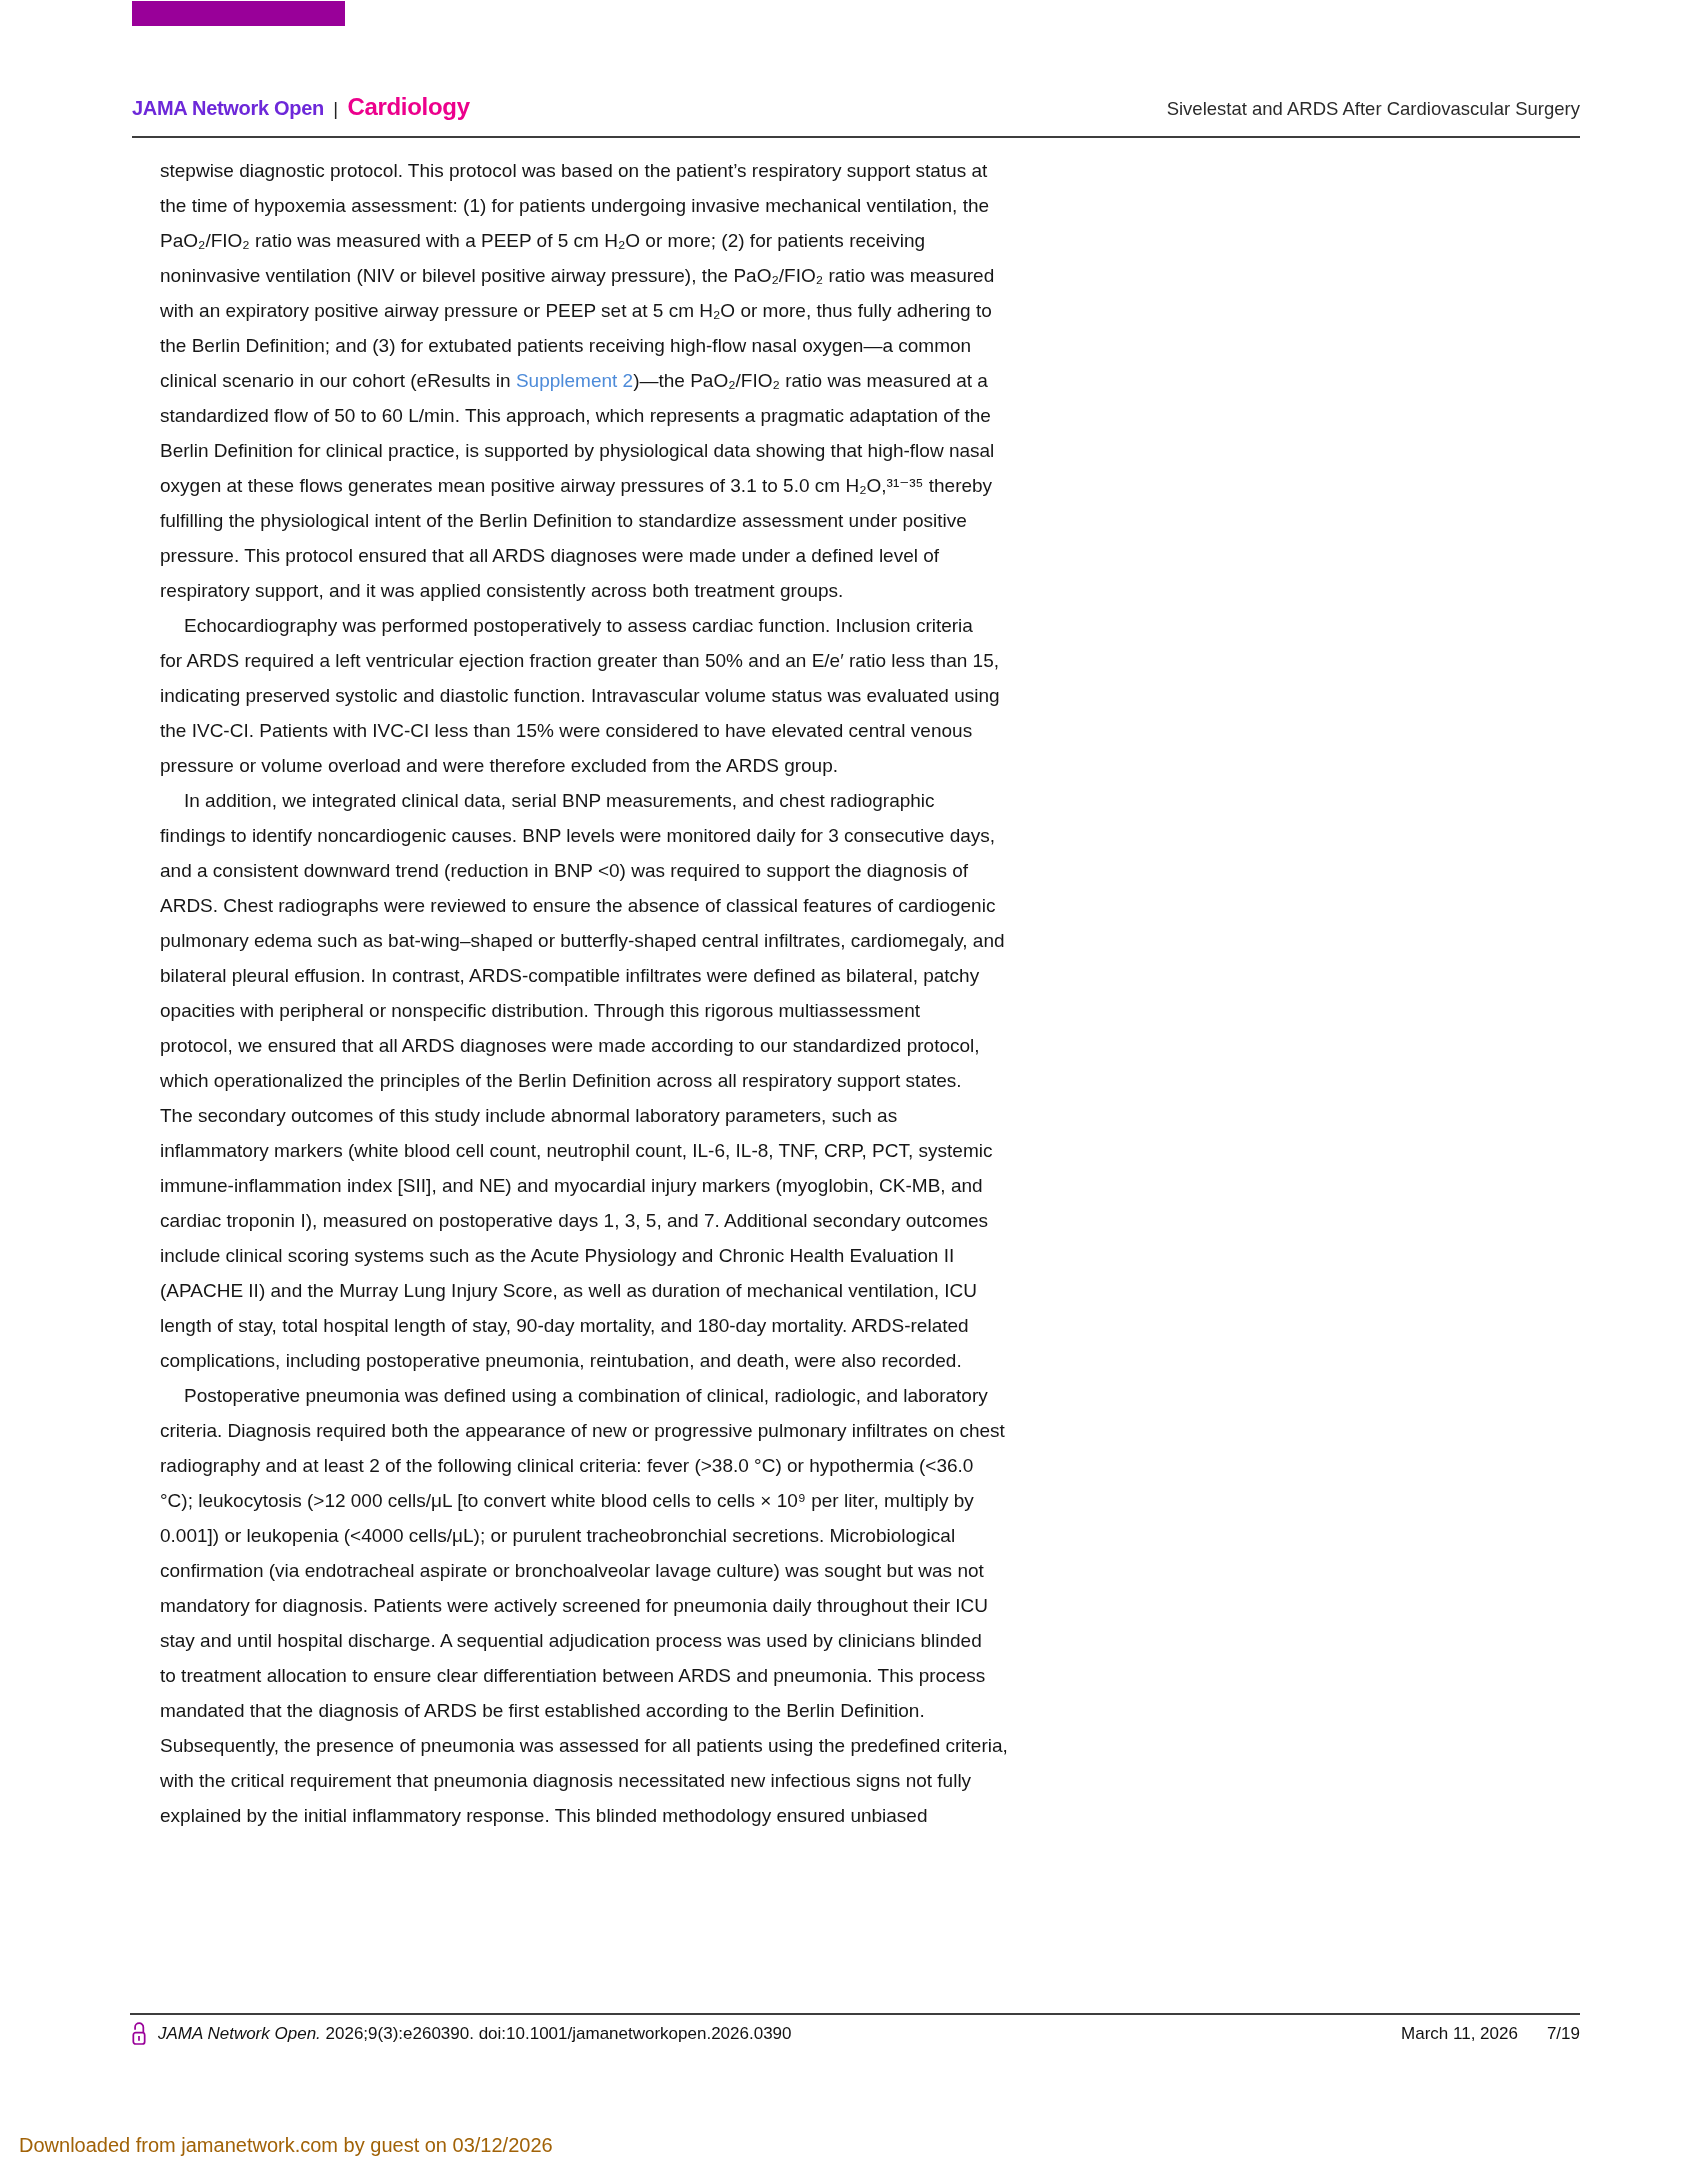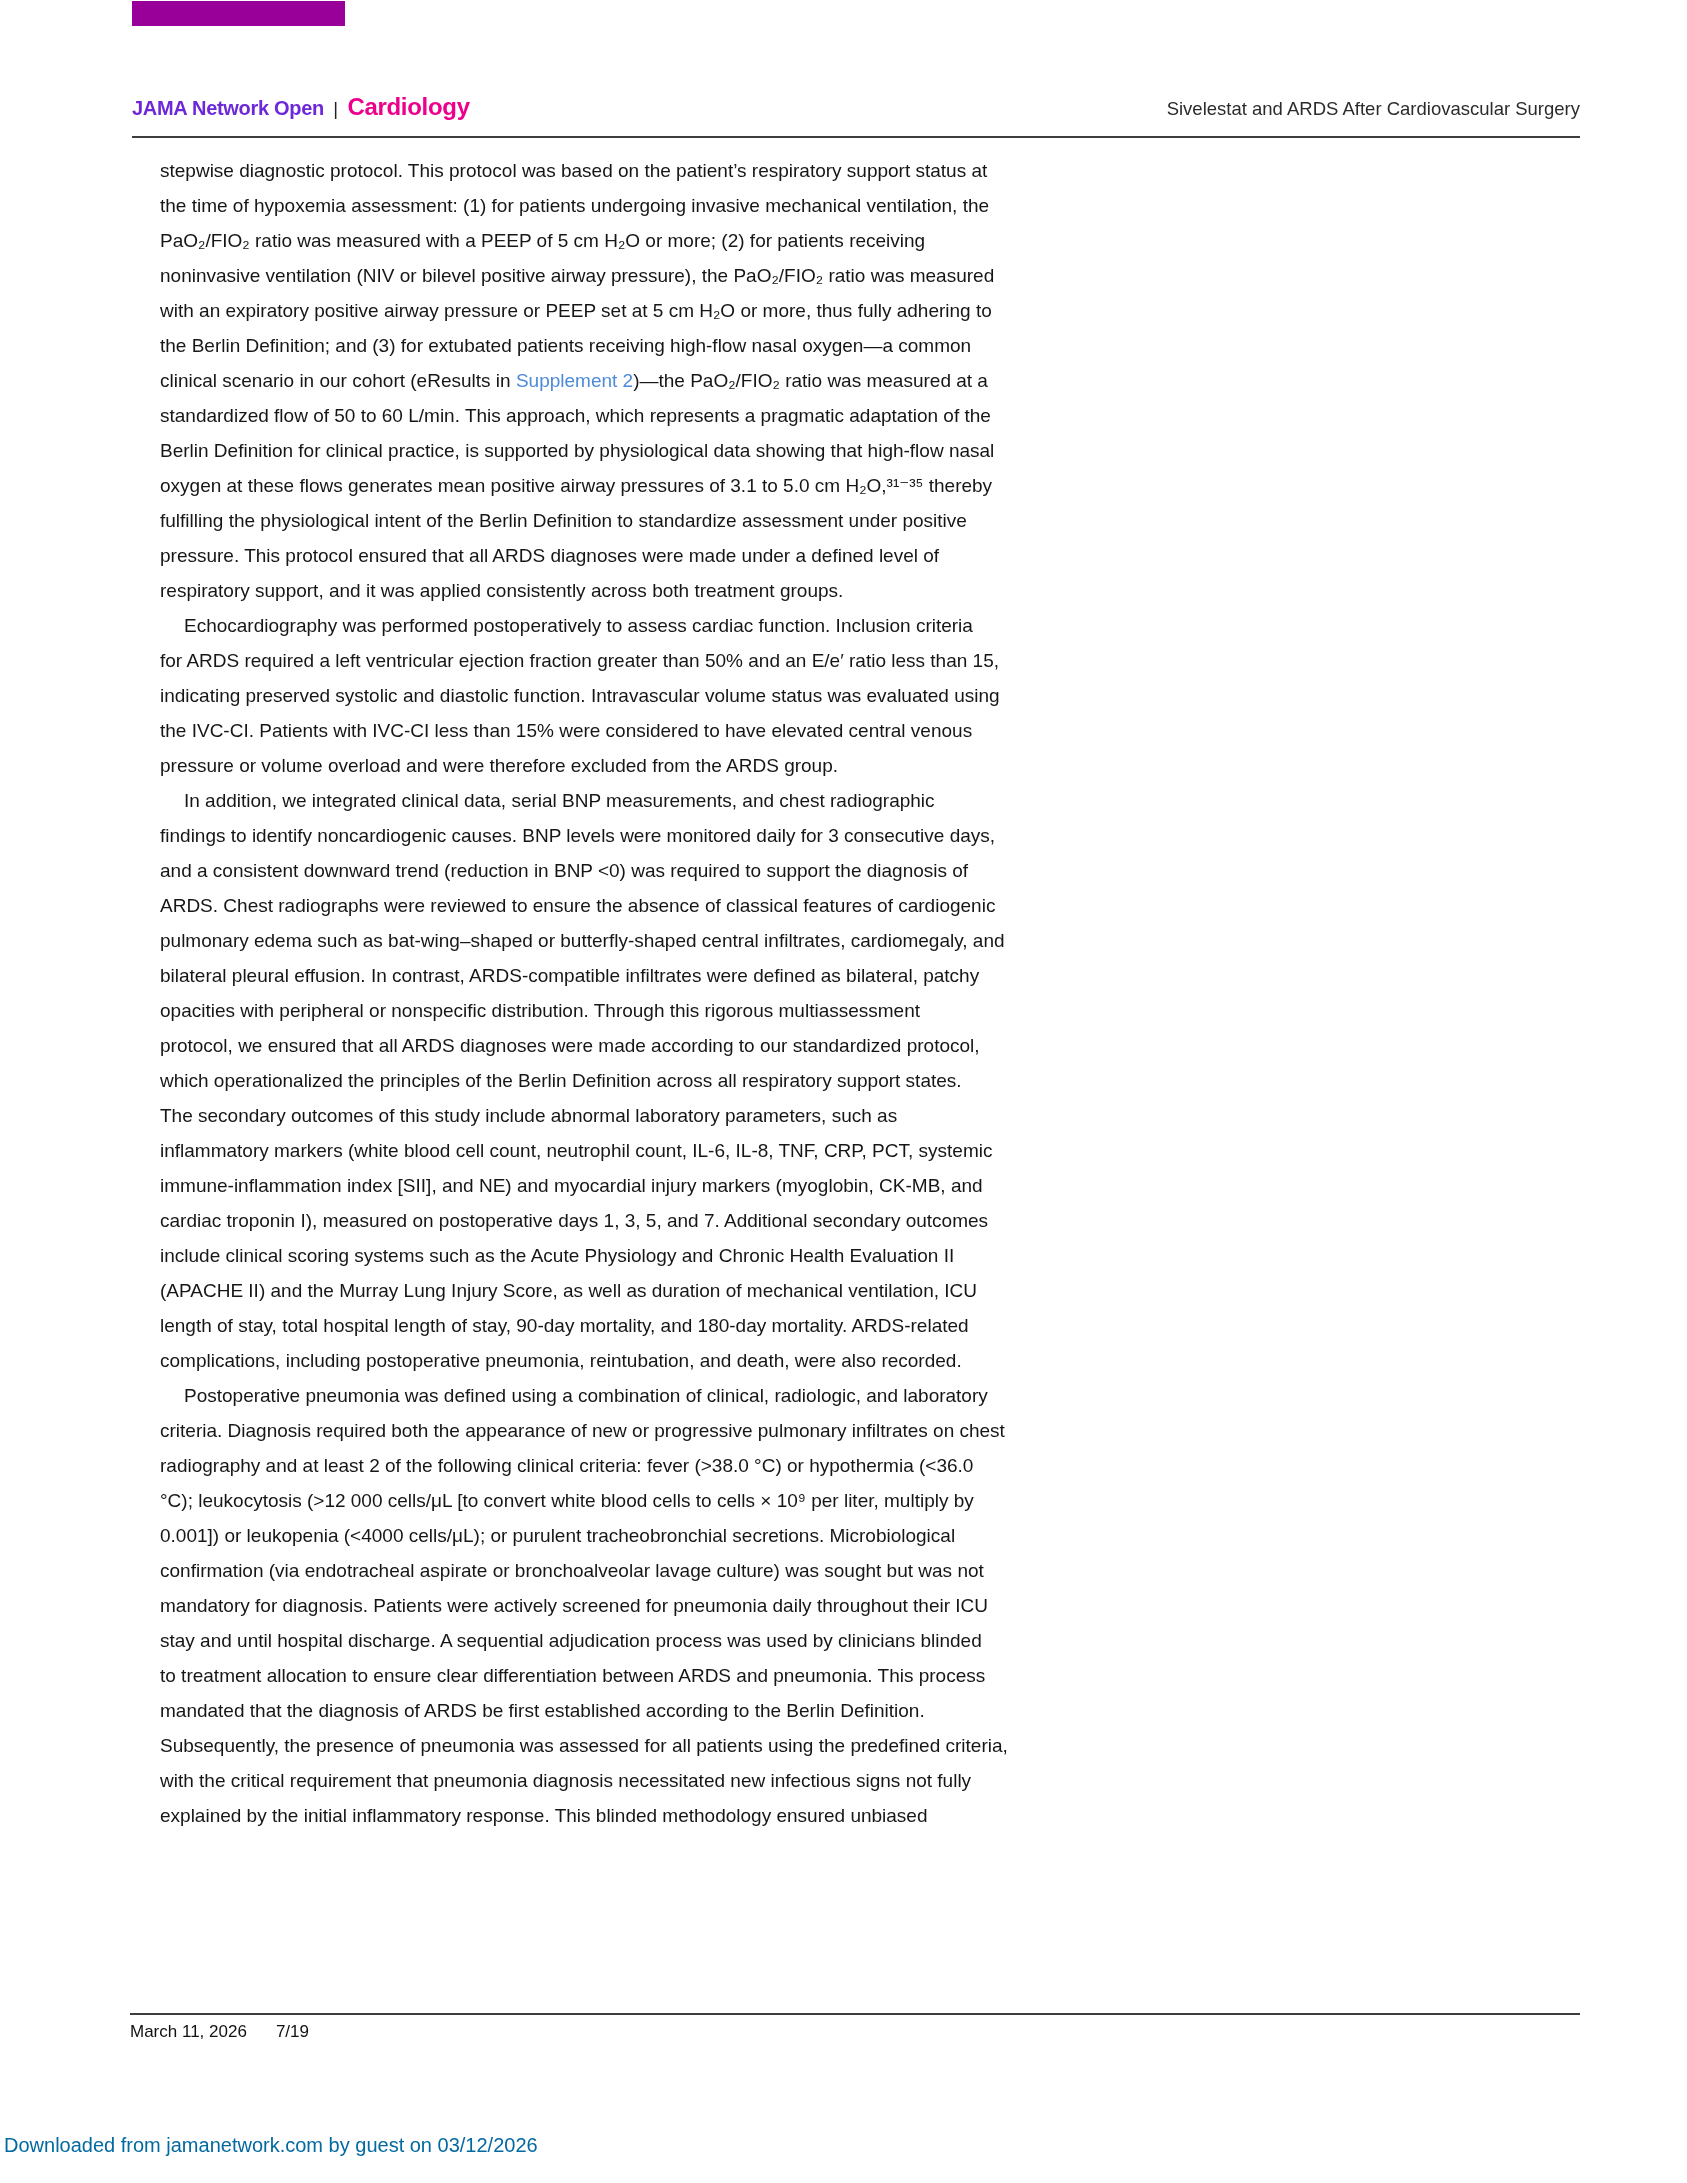--- a/index.html
+++ b/index.html
@@ -24,21 +24,21 @@
   .para.indent{text-indent:24px;}
   .sec-heading{margin:52px 0 8.6px 0;font-size:22.5px;line-height:30px;font-weight:700;
     color:var(--accent-pink,#ec008c);letter-spacing:-0.2px;}
   .link{color:var(--link-blue,#4d8bd9);}
   .footer{position:absolute;left:130px;top:2022px;width:1450px;
     display:flex;justify-content:space-between;align-items:center;font-size:17px;color:#111;}
   .footer-left{display:flex;align-items:center;gap:10px;}
   .cite i{font-style:italic;}
   .footer-right{display:flex;gap:29px;}
   .lock{display:block;}
-  .download{position:absolute;left:4px;top:2134px;font-size:20px;color:#0369a1;
+  .download{position:absolute;left:19px;top:2134px;font-size:20px;color:#a16207;
     font-family:"Liberation Sans",sans-serif;}
 </style>
 </head>
 <body>
 
 <div class="page">
 
   <div class="brand-bar"></div>
 
   <div class="header">
@@ -54,20 +54,28 @@
       <p class="para">stepwise diagnostic protocol. This protocol was based on the patient’s respiratory support status at<br>the time of hypoxemia assessment: (1) for patients undergoing invasive mechanical ventilation, the<br>PaO₂/FIO₂ ratio was measured with a PEEP of 5 cm H₂O or more; (2) for patients receiving<br>noninvasive ventilation (NIV or bilevel positive airway pressure), the PaO₂/FIO₂ ratio was measured<br>with an expiratory positive airway pressure or PEEP set at 5 cm H₂O or more, thus fully adhering to<br>the Berlin Definition; and (3) for extubated patients receiving high-flow nasal oxygen—a common<br>clinical scenario in our cohort (eResults in <span class="link">Supplement 2</span>)—the PaO₂/FIO₂ ratio was measured at a<br>standardized flow of 50 to 60 L/min. This approach, which represents a pragmatic adaptation of the<br>Berlin Definition for clinical practice, is supported by physiological data showing that high-flow nasal<br>oxygen at these flows generates mean positive airway pressures of 3.1 to 5.0 cm H₂O,³¹⁻³⁵ thereby<br>fulfilling the physiological intent of the Berlin Definition to standardize assessment under positive<br>pressure. This protocol ensured that all ARDS diagnoses were made under a defined level of<br>respiratory support, and it was applied consistently across both treatment groups.</p>
       <p class="para indent">Echocardiography was performed postoperatively to assess cardiac function. Inclusion criteria<br>for ARDS required a left ventricular ejection fraction greater than 50% and an E/e′ ratio less than 15,<br>indicating preserved systolic and diastolic function. Intravascular volume status was evaluated using<br>the IVC-CI. Patients with IVC-CI less than 15% were considered to have elevated central venous<br>pressure or volume overload and were therefore excluded from the ARDS group.</p>
       <p class="para indent">In addition, we integrated clinical data, serial BNP measurements, and chest radiographic<br>findings to identify noncardiogenic causes. BNP levels were monitored daily for 3 consecutive days,<br>and a consistent downward trend (reduction in BNP &lt;0) was required to support the diagnosis of<br>ARDS. Chest radiographs were reviewed to ensure the absence of classical features of cardiogenic<br>pulmonary edema such as bat-wing–shaped or butterfly-shaped central infiltrates, cardiomegaly, and<br>bilateral pleural effusion. In contrast, ARDS-compatible infiltrates were defined as bilateral, patchy<br>opacities with peripheral or nonspecific distribution. Through this rigorous multiassessment<br>protocol, we ensured that all ARDS diagnoses were made according to our standardized protocol,<br>which operationalized the principles of the Berlin Definition across all respiratory support states.</p>
       <p class="para">The secondary outcomes of this study include abnormal laboratory parameters, such as<br>inflammatory markers (white blood cell count, neutrophil count, IL-6, IL-8, TNF, CRP, PCT, systemic<br>immune-inflammation index [SII], and NE) and myocardial injury markers (myoglobin, CK-MB, and<br>cardiac troponin I), measured on postoperative days 1, 3, 5, and 7. Additional secondary outcomes<br>include clinical scoring systems such as the Acute Physiology and Chronic Health Evaluation II<br>(APACHE II) and the Murray Lung Injury Score, as well as duration of mechanical ventilation, ICU<br>length of stay, total hospital length of stay, 90-day mortality, and 180-day mortality. ARDS-related<br>complications, including postoperative pneumonia, reintubation, and death, were also recorded.</p>
       <p class="para indent">Postoperative pneumonia was defined using a combination of clinical, radiologic, and laboratory<br>criteria. Diagnosis required both the appearance of new or progressive pulmonary infiltrates on chest<br>radiography and at least 2 of the following clinical criteria: fever (&gt;38.0 °C) or hypothermia (&lt;36.0<br>°C); leukocytosis (&gt;12 000 cells/μL [to convert white blood cells to cells × 10⁹ per liter, multiply by<br>0.001]) or leukopenia (&lt;4000 cells/μL); or purulent tracheobronchial secretions. Microbiological<br>confirmation (via endotracheal aspirate or bronchoalveolar lavage culture) was sought but was not<br>mandatory for diagnosis. Patients were actively screened for pneumonia daily throughout their ICU<br>stay and until hospital discharge. A sequential adjudication process was used by clinicians blinded<br>to treatment allocation to ensure clear differentiation between ARDS and pneumonia. This process<br>mandated that the diagnosis of ARDS be first established according to the Berlin Definition.<br>Subsequently, the presence of pneumonia was assessed for all patients using the predefined criteria,<br>with the critical requirement that pneumonia diagnosis necessitated new infectious signs not fully<br>explained by the initial inflammatory response. This blinded methodology ensured unbiased</p>
     </div>
 
   <div class="rule footer-rule"></div>
 
   <div class="footer">
+    <div class="footer-left">
+      <svg class="lock" width="18" height="24" viewBox="0 0 27 36">
+        <path d="M20 16 v-8 a6.2 6.2 0 0 0 -12.4 0 v3.5" fill="none" stroke="#990099" stroke-width="2.6"></path>
+        <rect x="5" y="16" width="17" height="17" rx="3.5" fill="none" stroke="#990099" stroke-width="2.6"></rect>
+        <line x1="13.5" y1="21" x2="13.5" y2="28" stroke="#990099" stroke-width="2.6"></line>
+      </svg>
+      <span class="cite"><i>JAMA Network Open.</i><span> 2026;9(3):e260390. doi:10.1001/jamanetworkopen.2026.0390</span></span>
+    </div>
     <div class="footer-right">
       <span>March 11, 2026</span>
       <span>7/19</span>
     </div>
   </div>
 
   <div class="download">Downloaded from jamanetwork.com by guest on 03/12/2026</div>
 
 </div>
 

